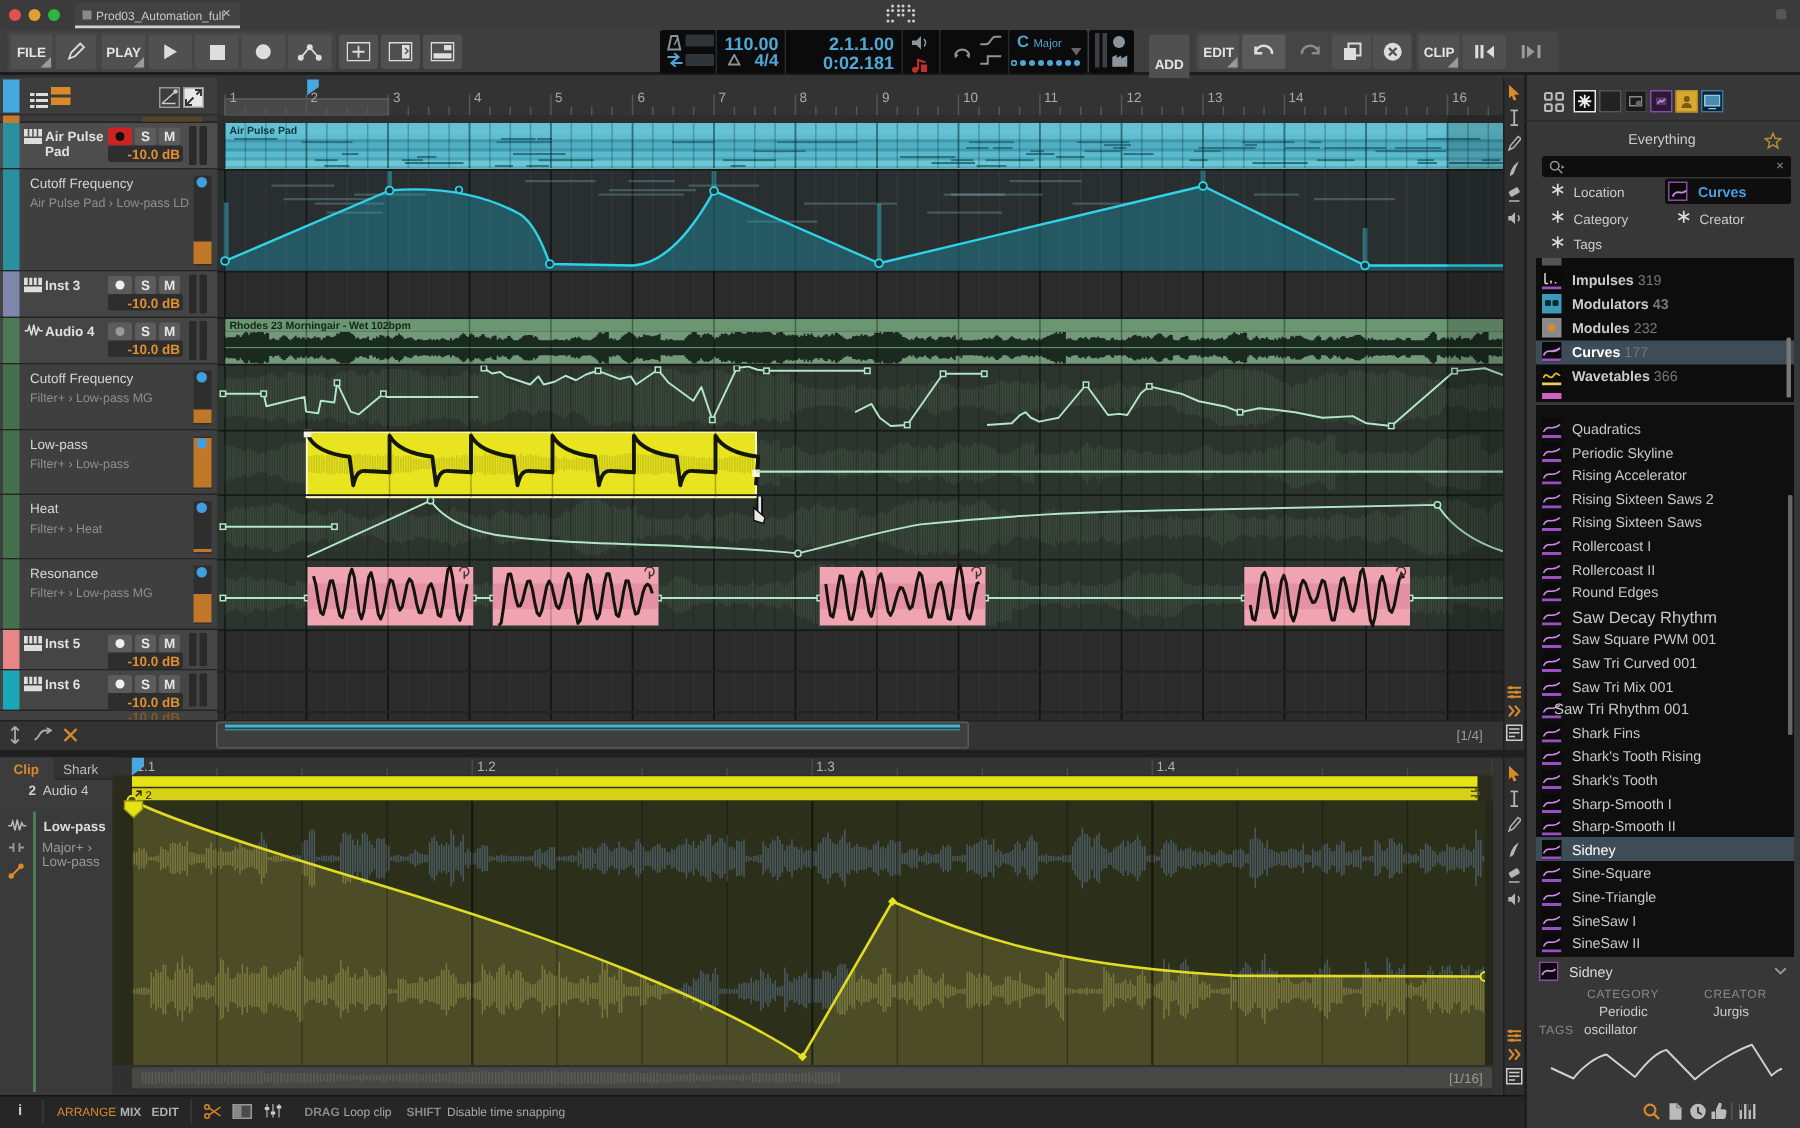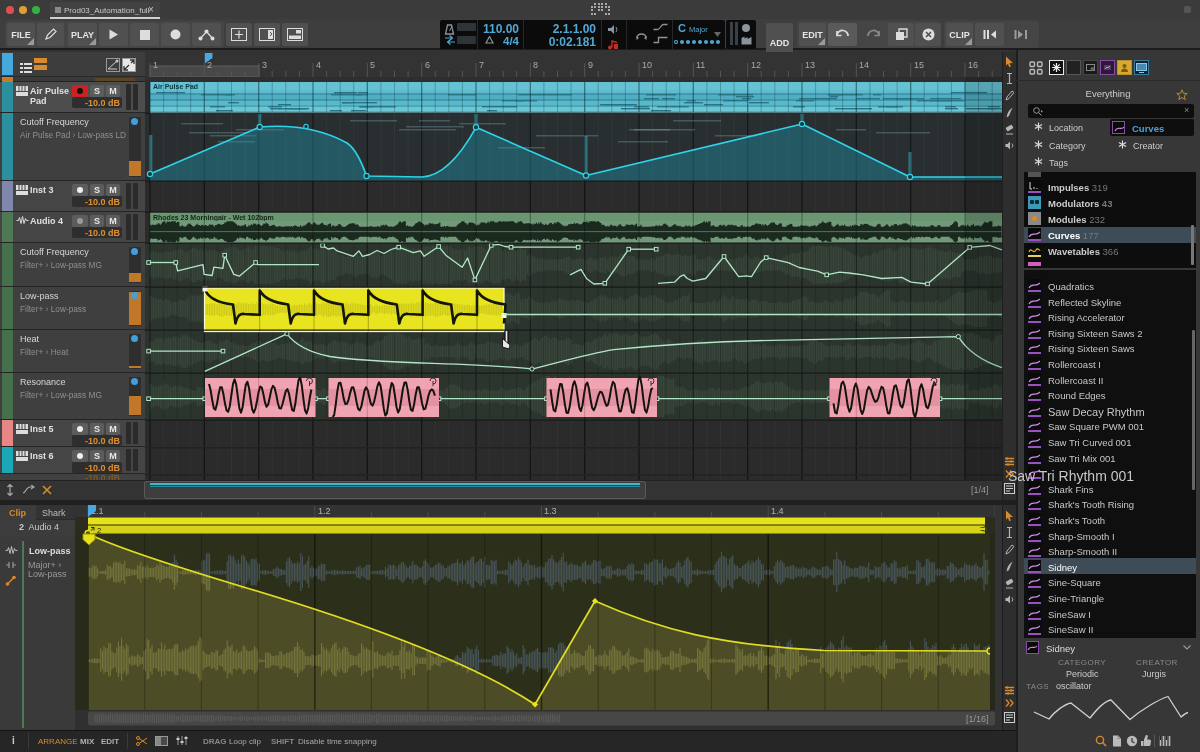--- a/index.html
+++ b/index.html
@@ -868,21 +868,21 @@
 <svg class="abs" style="left:1028px;top:279px" width="13" height="13" viewBox="0 0 13 13">
     <path d="M1,9 C4,3 7,9 12,4" stroke="#cf8ae8" stroke-width="1.1" fill="none"></path>
     <rect x="0" y="11" width="13" height="2" fill="#9a50c0"></rect>
   </svg>
 <div class="txt" style="left:1048px;top:281px;font-size:9.5px;color:#c8c8c8">Quadratics</div>
 <div class="abs" style="left:1028px;top:295px;width:13px;height:13px;background:#0a0a0a"></div>
 <svg class="abs" style="left:1028px;top:295px" width="13" height="13" viewBox="0 0 13 13">
     <path d="M1,9 C4,3 7,9 12,4" stroke="#cf8ae8" stroke-width="1.1" fill="none"></path>
     <rect x="0" y="11" width="13" height="2" fill="#9a50c0"></rect>
   </svg>
-<div class="txt" style="left:1048px;top:297px;font-size:9.5px;color:#c8c8c8">Reflected Skyline</div>
+<div class="txt" style="left:1048px;top:297px;font-size:9.5px;color:#c8c8c8">Periodic Skyline</div>
 <div class="abs" style="left:1028px;top:310px;width:13px;height:13px;background:#0a0a0a"></div>
 <svg class="abs" style="left:1028px;top:310px" width="13" height="13" viewBox="0 0 13 13">
     <path d="M1,9 C4,3 7,9 12,4" stroke="#cf8ae8" stroke-width="1.1" fill="none"></path>
     <rect x="0" y="11" width="13" height="2" fill="#9a50c0"></rect>
   </svg>
 <div class="txt" style="left:1048px;top:312px;font-size:9.5px;color:#c8c8c8">Rising Accelerator</div>
 <div class="abs" style="left:1028px;top:326px;width:13px;height:13px;background:#0a0a0a"></div>
 <svg class="abs" style="left:1028px;top:326px" width="13" height="13" viewBox="0 0 13 13">
     <path d="M1,9 C4,3 7,9 12,4" stroke="#cf8ae8" stroke-width="1.1" fill="none"></path>
     <rect x="0" y="11" width="13" height="2" fill="#9a50c0"></rect>
@@ -934,21 +934,21 @@
 <svg class="abs" style="left:1028px;top:451px" width="13" height="13" viewBox="0 0 13 13">
     <path d="M1,9 C4,3 7,9 12,4" stroke="#cf8ae8" stroke-width="1.1" fill="none"></path>
     <rect x="0" y="11" width="13" height="2" fill="#9a50c0"></rect>
   </svg>
 <div class="txt" style="left:1048px;top:453px;font-size:9.5px;color:#c8c8c8">Saw Tri Mix 001</div>
 <div class="abs" style="left:1028px;top:466px;width:13px;height:13px;background:#0a0a0a"></div>
 <svg class="abs" style="left:1028px;top:466px" width="13" height="13" viewBox="0 0 13 13">
     <path d="M1,9 C4,3 7,9 12,4" stroke="#cf8ae8" stroke-width="1.1" fill="none"></path>
     <rect x="0" y="11" width="13" height="2" fill="#9a50c0"></rect>
   </svg>
-<div class="txt" style="left:1008px;top:468px;font-size:14px;color:#c8c8c8">Saw Tri Rhythm 001</div>
+<div class="txt" style="left:1036px;top:468px;font-size:10px;color:#c8c8c8">Saw Tri Rhythm 001</div>
 <div class="abs" style="left:1028px;top:482px;width:13px;height:13px;background:#0a0a0a"></div>
 <svg class="abs" style="left:1028px;top:482px" width="13" height="13" viewBox="0 0 13 13">
     <path d="M1,9 C4,3 7,9 12,4" stroke="#cf8ae8" stroke-width="1.1" fill="none"></path>
     <rect x="0" y="11" width="13" height="2" fill="#9a50c0"></rect>
   </svg>
 <div class="txt" style="left:1048px;top:484px;font-size:9.5px;color:#c8c8c8">Shark Fins</div>
 <div class="abs" style="left:1028px;top:497px;width:13px;height:13px;background:#0a0a0a"></div>
 <svg class="abs" style="left:1028px;top:497px" width="13" height="13" viewBox="0 0 13 13">
     <path d="M1,9 C4,3 7,9 12,4" stroke="#cf8ae8" stroke-width="1.1" fill="none"></path>
     <rect x="0" y="11" width="13" height="2" fill="#9a50c0"></rect>

